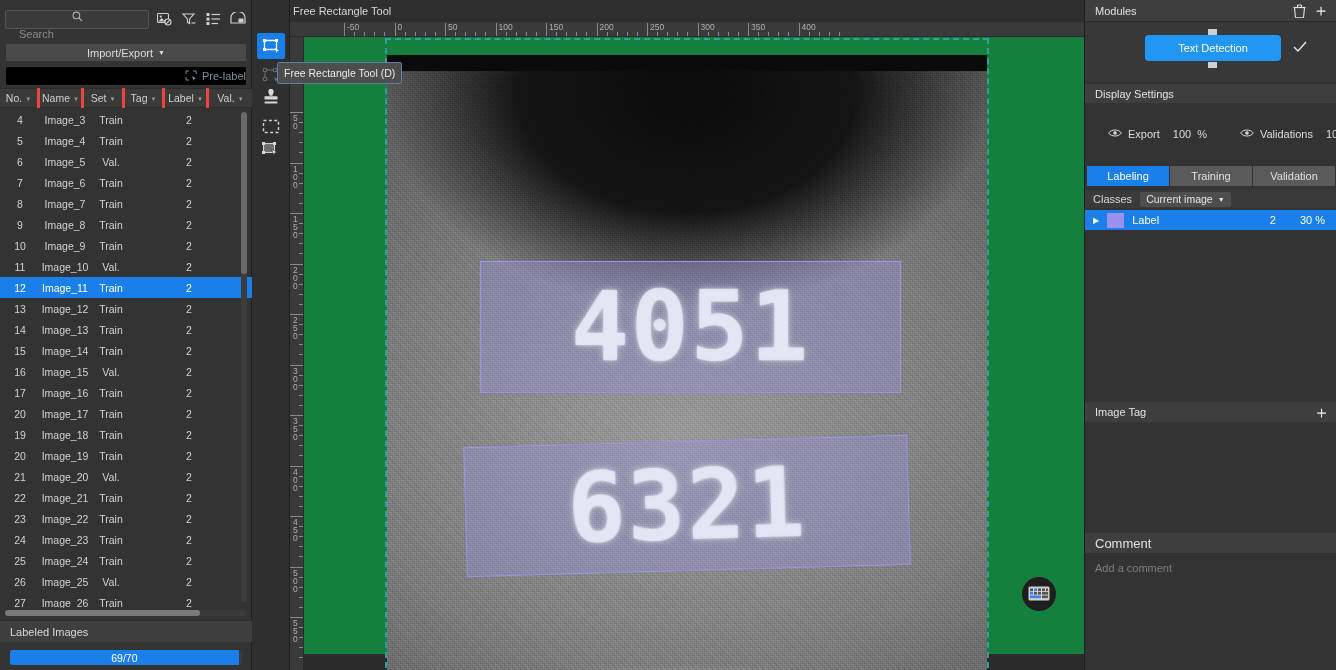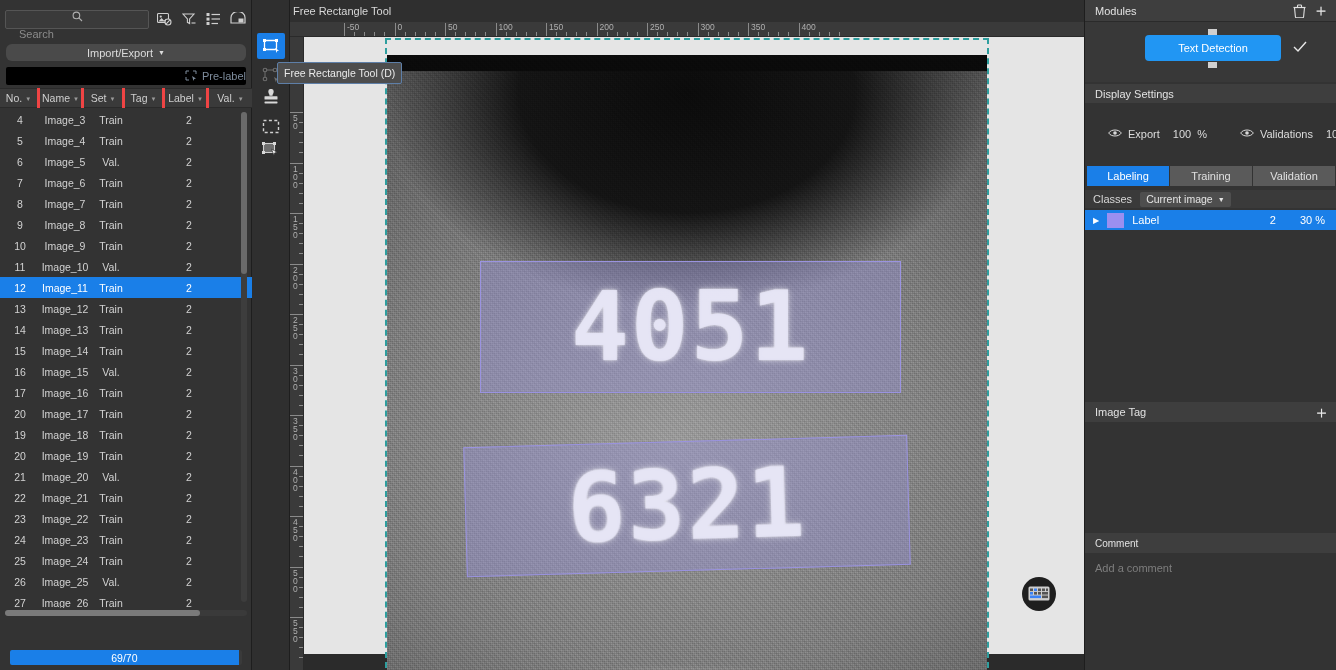--- a/index.html
+++ b/index.html
@@ -33,21 +33,21 @@
     background: transparent; border: none; outline: none;
     color: #cfcfcf; font-size: 11px; width: 120px;
     font-family: "Liberation Sans", sans-serif;
   }
   .search-box input::placeholder { color: #8b8b8b; }
   .tool-ico { width: 18px; height: 18px; display:flex; align-items:center; justify-content:center; }
   .tool-ico svg { display:block; }
 
   .ie-btn {
     position: absolute; left: 6px; top: 44px; width: 240px; height: 17px;
-    background: #4a4a4a; border-radius: 6px;
+    background: #4a4a4a; border-radius: 0;
     display: flex; align-items: center; justify-content: center;
     font-size: 11px; color: #dcdcdc;
   }
   .prelabel-btn {
     position: absolute; left: 6px; top: 67px; width: 240px; height: 18px;
     background: #000000; border-radius: 2px;
     display: flex; align-items: center; justify-content: flex-end; gap: 5px;
     font-size: 11px; color: #7e8c9c;
   }
   .table-head {
@@ -137,21 +137,21 @@
   #tooltip {
     position: absolute; left: 277px; top: 62px; height: 22px;
     background: #4d4d4d; border: 1px solid #5e7fa8; border-radius: 2px;
     display: flex; align-items: center; padding: 0 6px;
     font-size: 10.5px; color: #eaeaea; white-space: nowrap; z-index: 40;
   }
 
   
   #canvas-area {
     position: absolute; left: 290px; top: 0; width: 794px; height: 654px;
-    background: #e5e5e5;
+    background: #15803d;
   }
   #canvas-title {
     position: absolute; left: 0; top: 0; width: 794px; height: 22px;
     display: flex; align-items: center; padding-left: 3px;
     font-size: 11px; color: #d8d8d8; background: #2f2f2f;
   }
   #ruler-h {
     position: absolute; left: 0; top: 22px; width: 794px; height: 15px;
     background: #3a3a3a; border-bottom: 1px solid #2a2a2a; overflow: hidden;
   }
@@ -273,21 +273,21 @@
   }
   .swatch { width: 17px; height: 15px; background: #9b8ff0; }
   #imgtag-head {
     position: absolute; left: 0; top: 402px; width: 252px; height: 20px;
     background: #3e3e3e; display: flex; align-items: center;
     padding: 0 7px 0 10px; font-size: 11px; color: #e2e2e2;
   }
   #comment-head {
     position: absolute; left: 0; top: 533px; width: 252px; height: 20px;
     background: #3e3e3e; display: flex; align-items: center; padding-left: 10px;
-    font-size: 10px; color: #e2e2e2;
+    font-size: 13px; color: #e2e2e2;
   }
   #comment-body {
     position: absolute; left: 0; top: 553px; width: 252px; height: 117px;
     background: #333333; padding: 9px 10px; font-size: 11px; color: #7e7e7e;
   }
   .plus { font-size: 17px; color: #e8e8e8; line-height: 1; font-weight: 300; }
 </style>
 </head>
 <body>
 
@@ -573,20 +573,23 @@
           <div class="cell label">2</div>
           <div class="cell val"></div>
         </div>
       </div>
 
     <div id="v-scroll-track"></div>
     <div id="v-scroll"></div>
     <div id="h-scroll-track"></div>
     <div id="h-scroll"></div>
 
+    <div class="labeled-header">
+      <span>Labeled Images</span>
+    </div>
     <div class="progress-wrap">
       <div class="progress-bar" id="prog-bar" style="width: 98.6%;">
         <span>69/70</span>
       </div>
     </div>
   </div>
 
   <div id="tool-strip">
     <div class="tbtn active" style="top:33px;">
       <svg width="18" height="16" viewBox="0 0 18 16">

